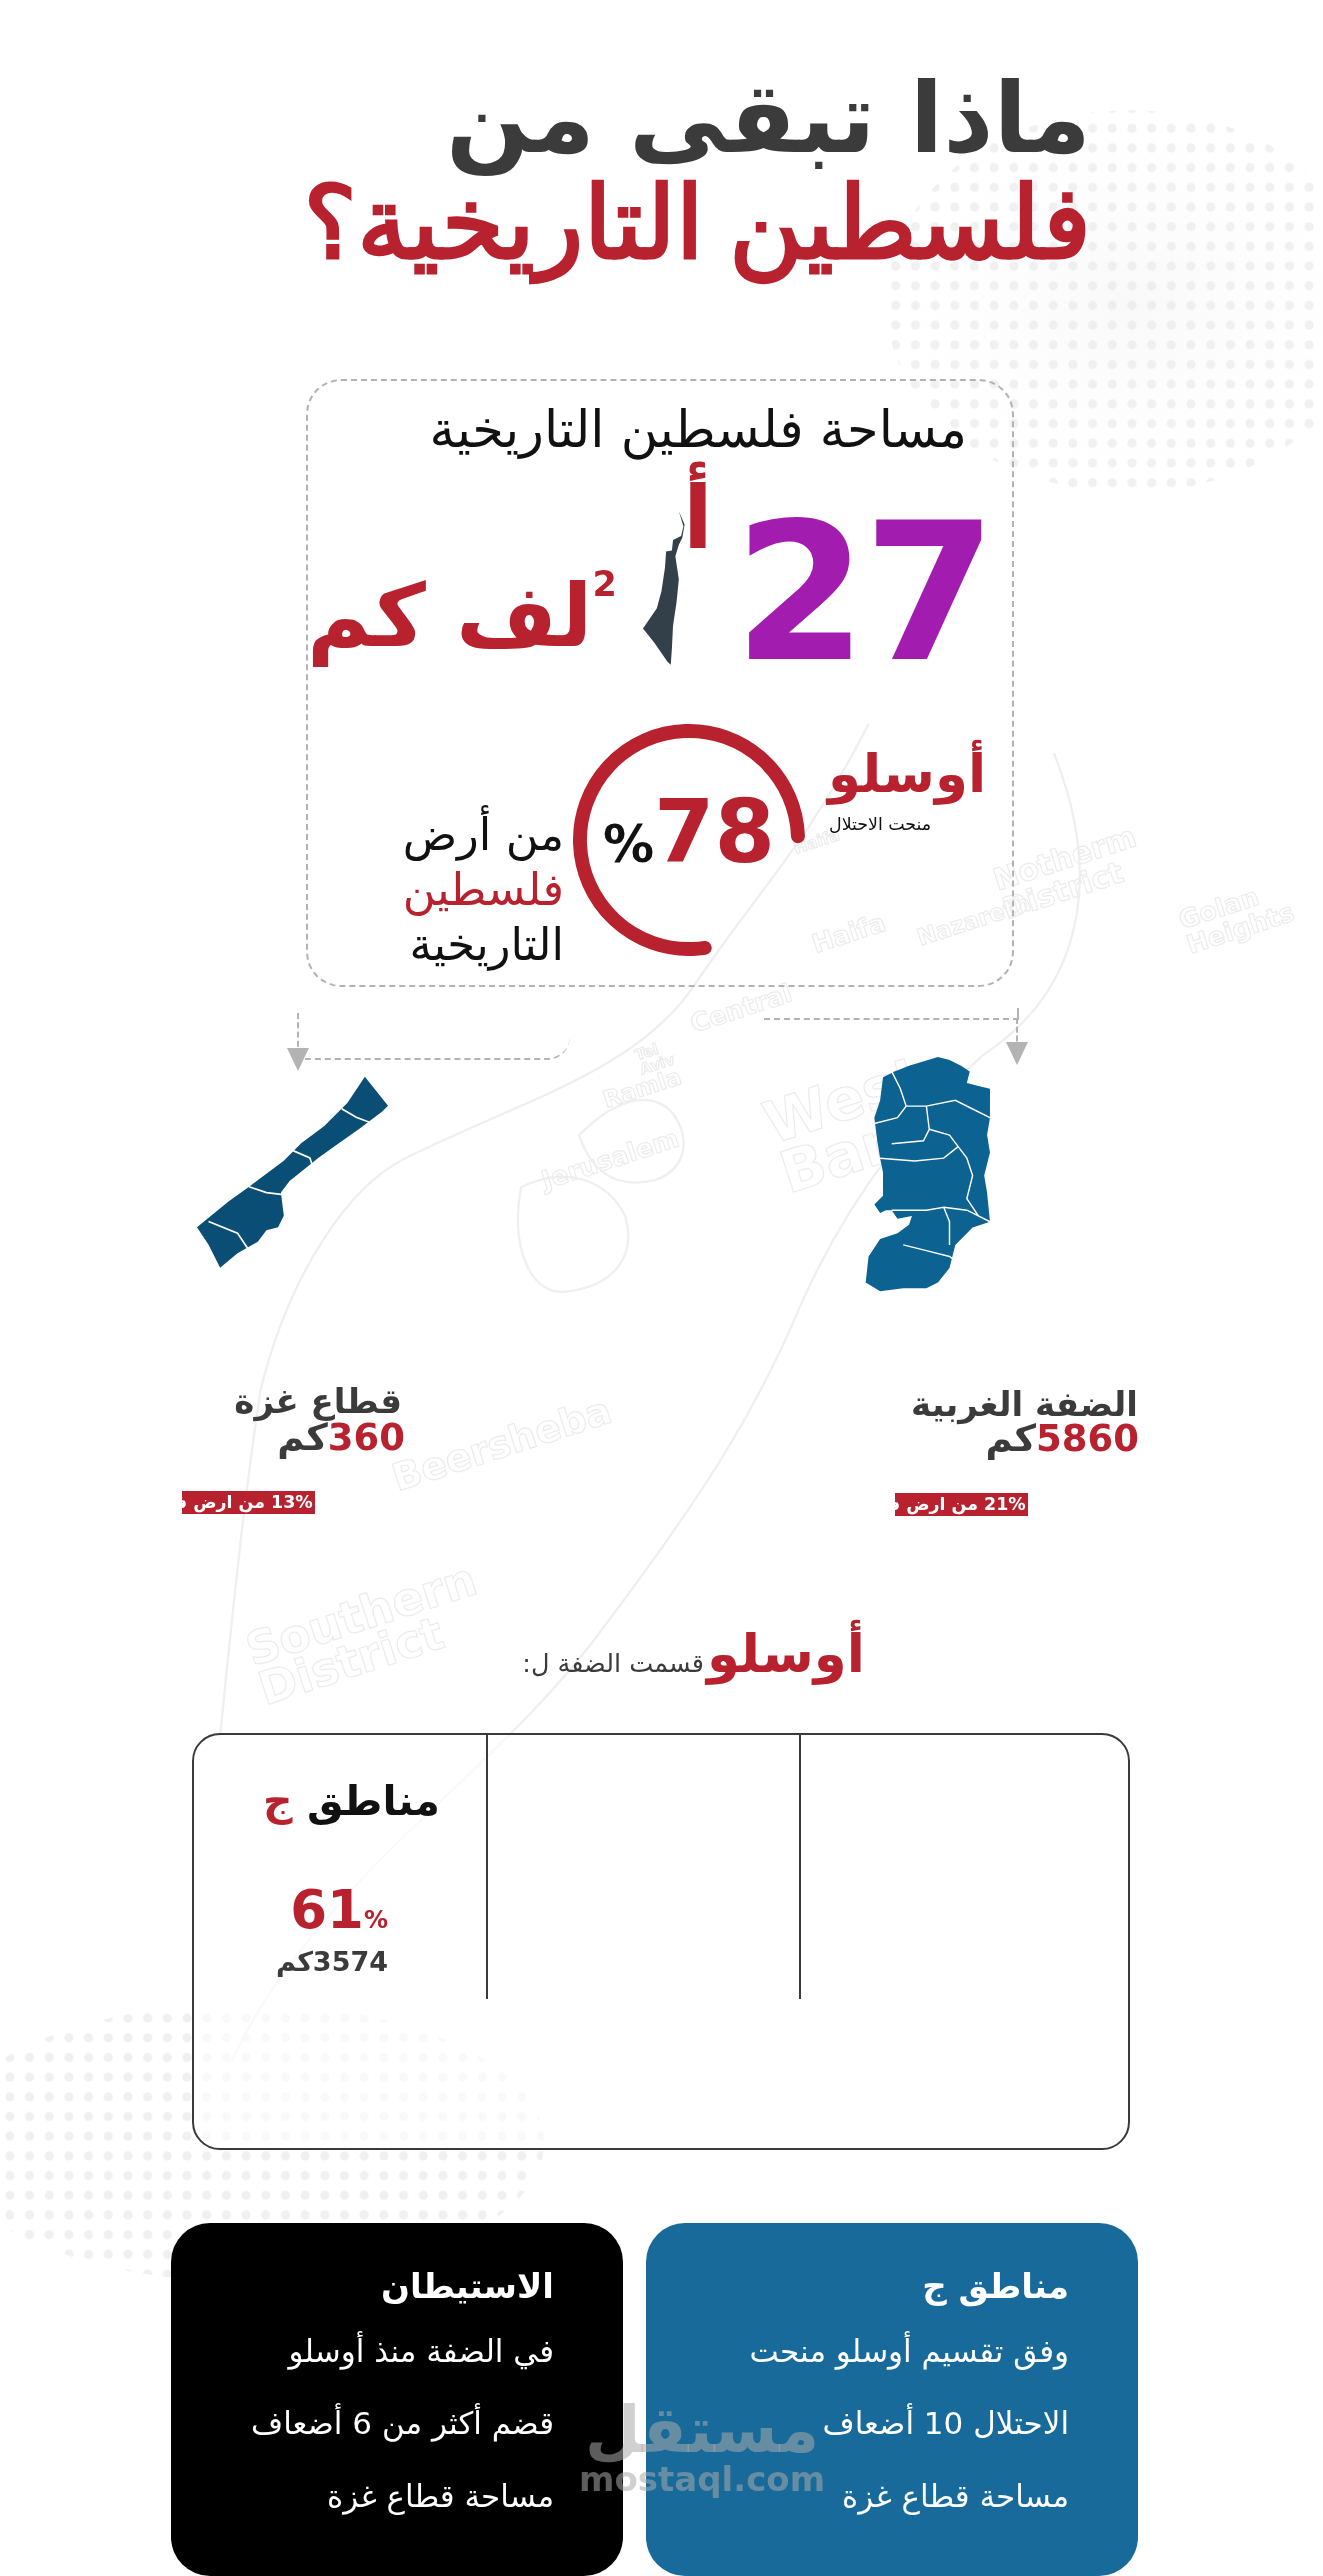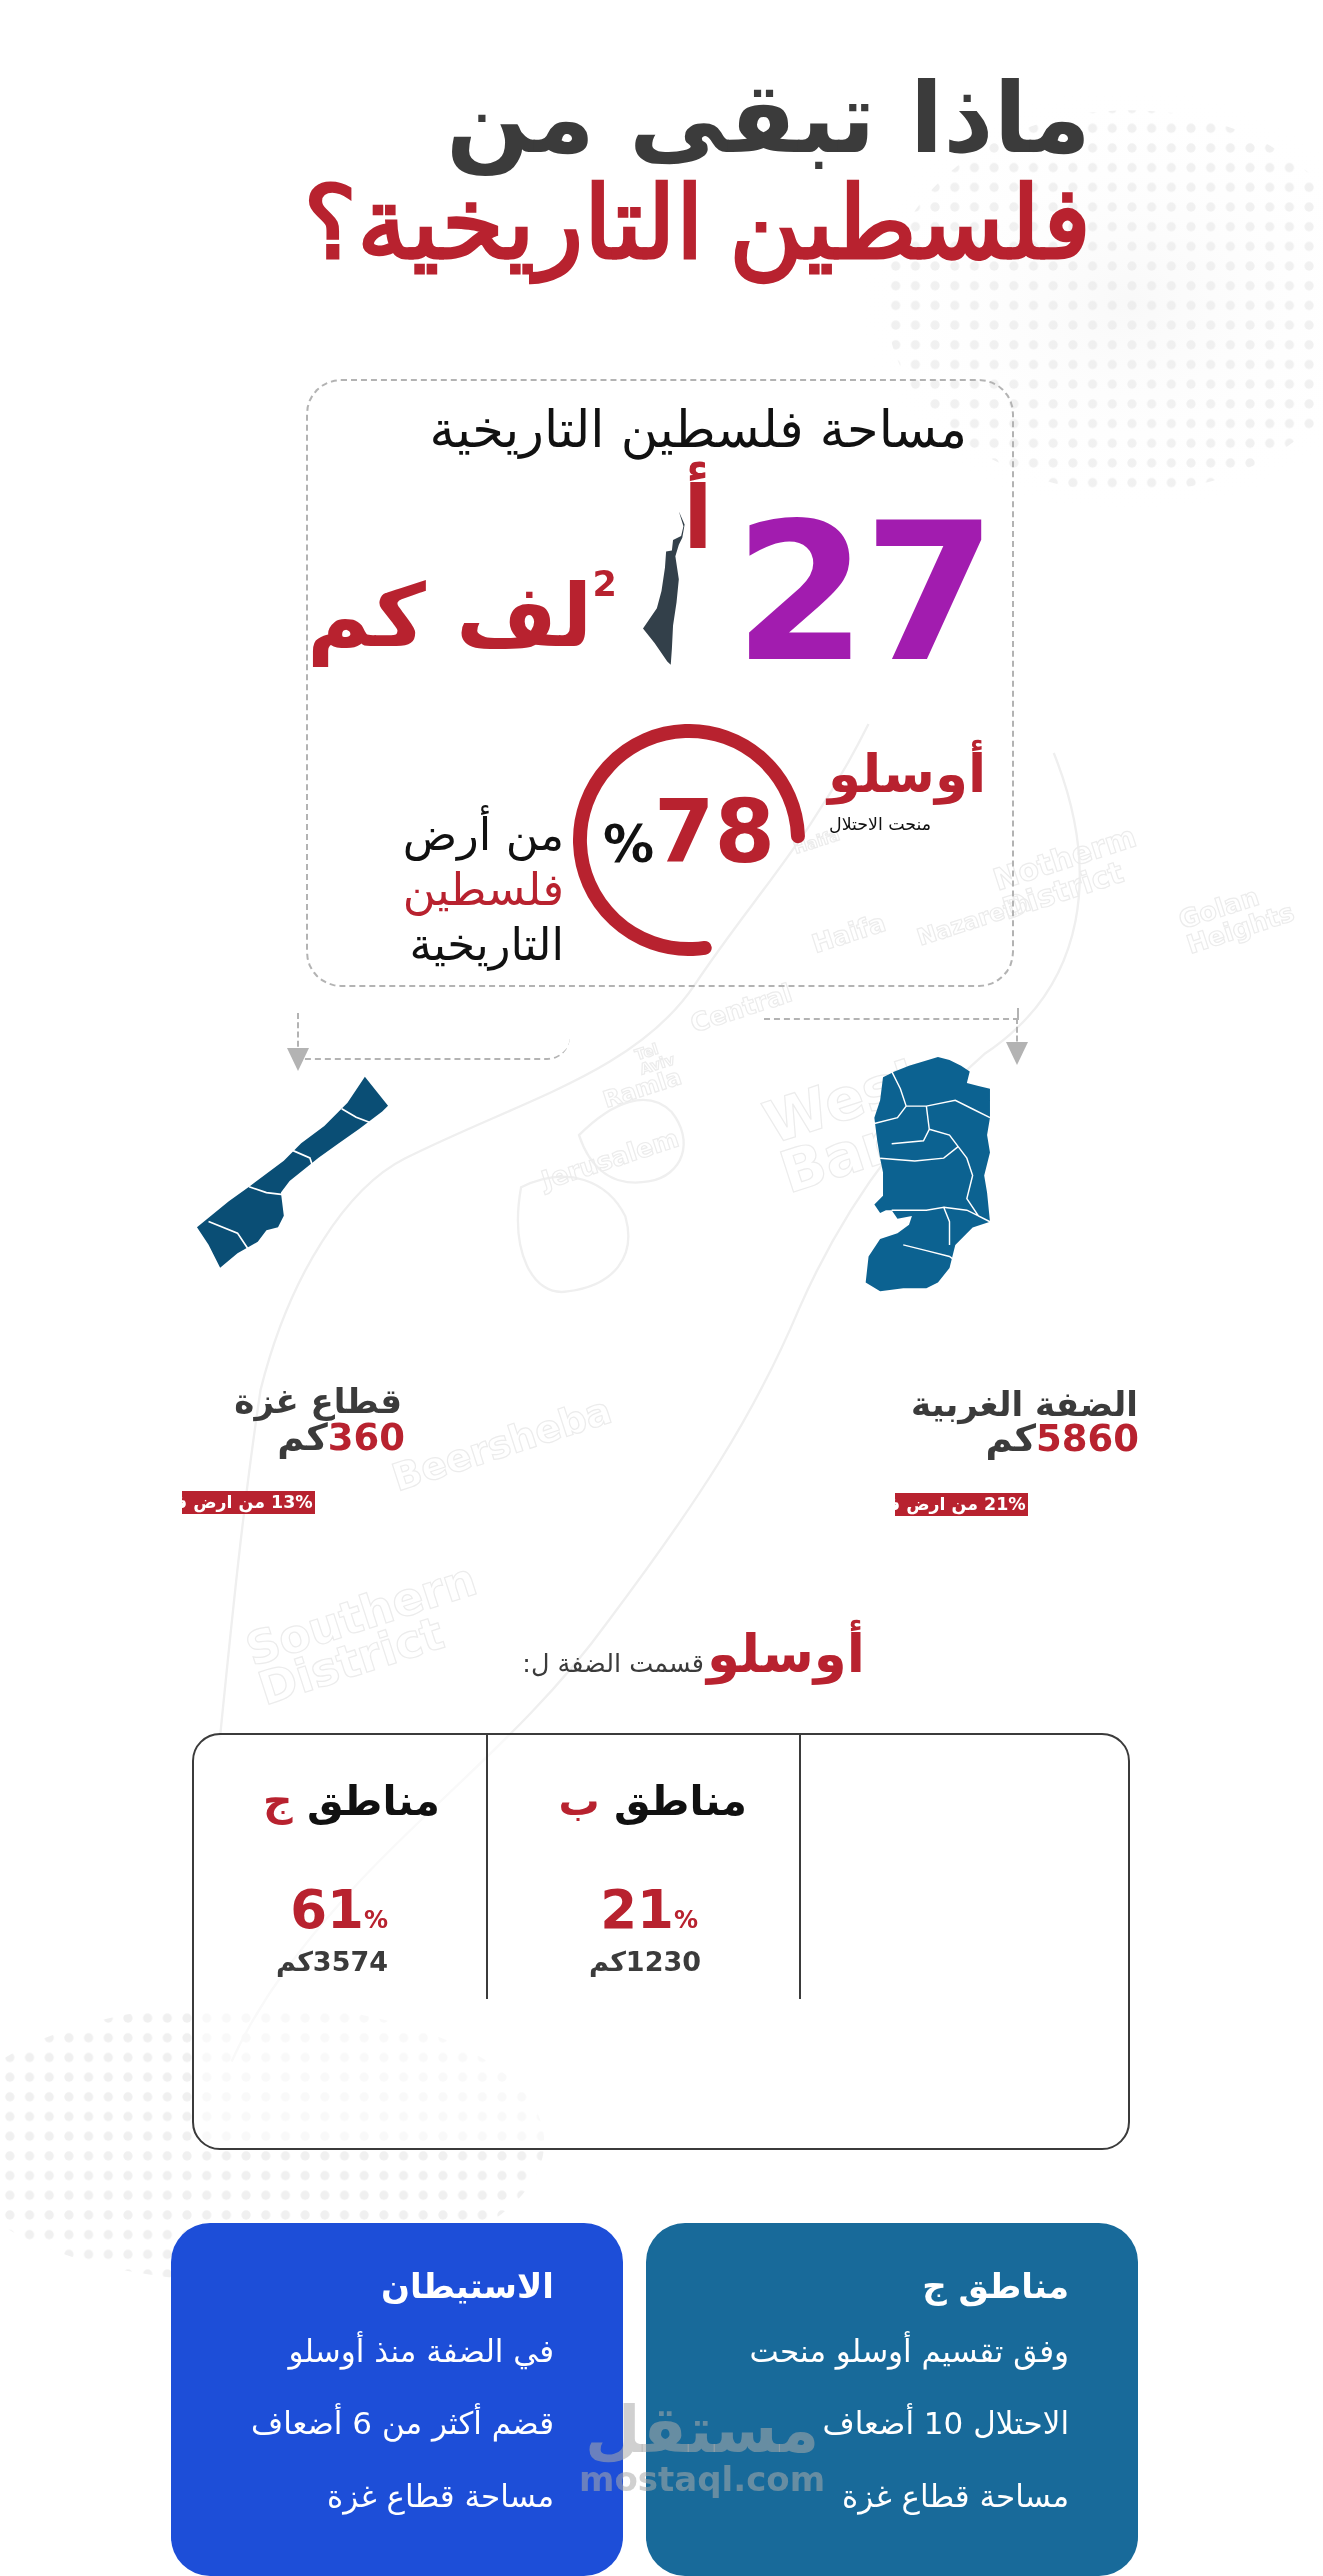--- a/index.html
+++ b/index.html
@@ -61,21 +61,21 @@
   .zone-km { position: absolute; direction: rtl; font-size: 27px; font-weight: bold; color: #3b3b3b; line-height: 1; white-space: nowrap; }
   .zones-row2 { position: absolute; left: 0; right: 0; top: 264px; bottom: 0; border-top: 2.9px solid #3b3b3b; }
   .limited { position: absolute; right: 98px; top: 64px; direction: rtl; font-size: 31px; font-weight: bold; white-space: nowrap; line-height: 1; color: #b8222f; }
   .limited .auth { color: #3b3b3b; font-size: 25.5px; }
   .full-ctrl { position: absolute; left: 0; width: 292px; top: 0; bottom: 0; border-right: 2.3px solid #3b3b3b; }
   .full-ctrl .l1 { position: absolute; right: 35px; top: 32px; direction: rtl; font-size: 36px; font-weight: bold; color: #b8222f; white-space: nowrap; line-height: 1; }
   .full-ctrl .l2 { position: absolute; right: 69px; top: 90px; direction: rtl; font-size: 34px; font-weight: bold; color: #3b3b3b; white-space: nowrap; line-height: 1; }
 
   
   .card { position: absolute; top: 2223px; height: 353px; border-radius: 39px 39px 0 0; color: #fff; direction: rtl; }
-  .card.red-card { left: 171px; width: 452px; background: #1d4ed8; border-radius: 39px; }
+  .card.red-card { left: 171px; width: 452px; background: #000000; border-radius: 39px; }
   .card.blue-card { left: 646px; width: 492px; background: #186a9a; border-radius: 39px; }
   .card-title { position: absolute; right: 69px; top: 46px; font-size: 34px; font-weight: bold; white-space: nowrap; line-height: 1; }
   .card-line { position: absolute; right: 69px; font-size: 31px; white-space: nowrap; line-height: 1; }
 
   
   .watermark { position: absolute; left: 579px; top: 2398px; color: rgba(170,170,170,0.55); text-align: center; pointer-events: none; }
   .watermark .ar { font-size: 64px; font-weight: bold; line-height: 1; direction: rtl; }
   .watermark .en { font-size: 34px; font-weight: bold; line-height: 1; }
 </style>
 </head>
@@ -181,29 +181,20 @@
 
 <div class="split-heading">
   <span class="oslo">أوسلو</span>
   <span class="rest">قسمت الضفة ل:</span>
 </div>
 
 <div class="zones">
 
   <div class="zone-col sep" style="left:605px;width:0"></div>
 
-  <div class="zone-col" style="left:292px;width:313px">
-    <div class="zone-title" style="right:52px">
-      <span>مناطق</span> <span class="letter">ب</span>
-    </div>
-    <div class="zone-pct" style="right:101px;top:148px">
-      <span>21</span><span class="p">%</span>
-    </div>
-    <div class="zone-km" style="right:98px;top:213px">1230كم</div>
-  </div>
   <div class="zone-col sep" style="left:292px;width:0"></div>
 
   <div class="zone-col" style="left:0;width:292px">
     <div class="zone-title" style="right:46px">
       <span>مناطق</span> <span class="letter">ج</span>
     </div>
     <div class="zone-pct" style="right:98px;top:148px">
       <span>61</span><span class="p">%</span>
     </div>
     <div class="zone-km" style="right:98px;top:213px">3574كم</div>

